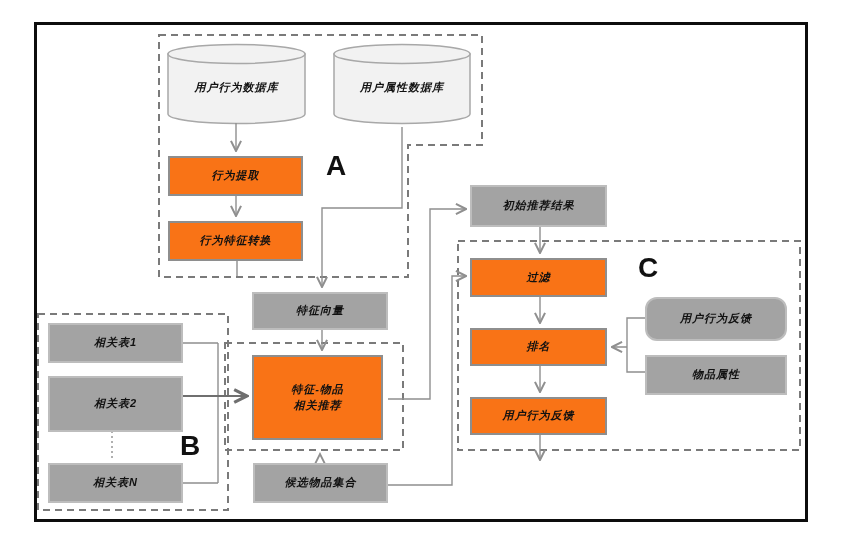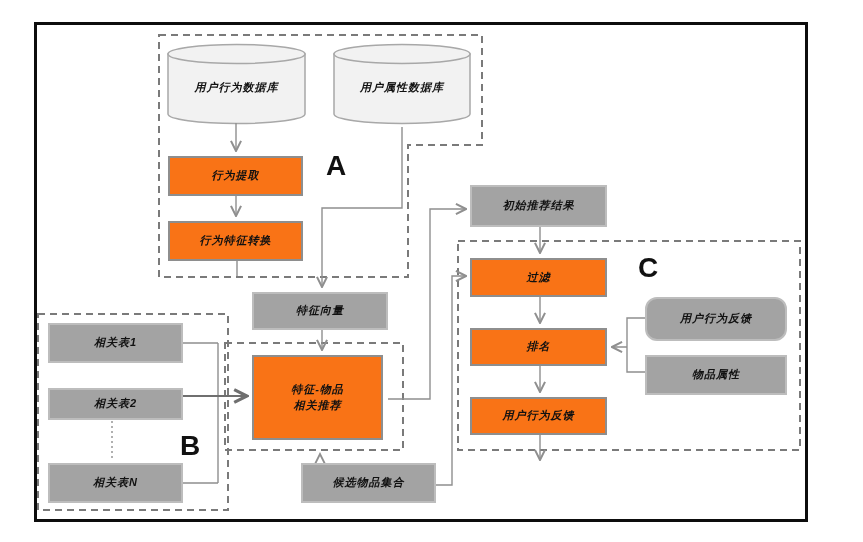--- a/index.html
+++ b/index.html
@@ -86,23 +86,23 @@
   <div class="node dark" style="left:168px;top:156px;width:135px;height:40px;">行为提取</div>
   <div class="node dark" style="left:168px;top:221px;width:135px;height:40px;">行为特征转换</div>
   <div class="node light" style="left:252px;top:292px;width:136px;height:38px;">特征向量</div>
   <div class="node dark twoline" style="left:252px;top:355px;width:131px;height:85px;">
     <div>
       <span>特征-物品</span>
       <span>相关推荐</span>
     </div>
   </div>
   <div class="node light" style="left:48px;top:323px;width:135px;height:40px;">相关表1</div>
-  <div class="node light" style="left:48px;top:388px;width:135px;height:32px;">相关表2</div>
+  <div class="node light" style="left:48px;top:376px;width:135px;height:56px;">相关表2</div>
   <div class="node light" style="left:48px;top:463px;width:135px;height:40px;">相关表N</div>
-  <div class="node light" style="left:253px;top:463px;width:135px;height:40px;margin-left:48px;">候选物品集合</div>
+  <div class="node light" style="left:253px;top:463px;width:135px;height:40px;">候选物品集合</div>
 
   <div class="node light" style="left:470px;top:185px;width:137px;height:42px;">初始推荐结果</div>
   <div class="node dark" style="left:470px;top:258px;width:137px;height:39px;">过滤</div>
   <div class="node dark" style="left:470px;top:328px;width:137px;height:38px;">排名</div>
   <div class="node dark" style="left:470px;top:397px;width:137px;height:38px;">用户行为反馈</div>
   <div class="node light" style="left:645px;top:297px;width:142px;height:44px;border-radius:12px;">用户行为反馈</div>
   <div class="node light" style="left:645px;top:355px;width:142px;height:40px;">物品属性</div>
 
   <div class="region-label" style="left:326px;top:150px;">A</div>
   <div class="region-label" style="left:180px;top:430px;">B</div>

